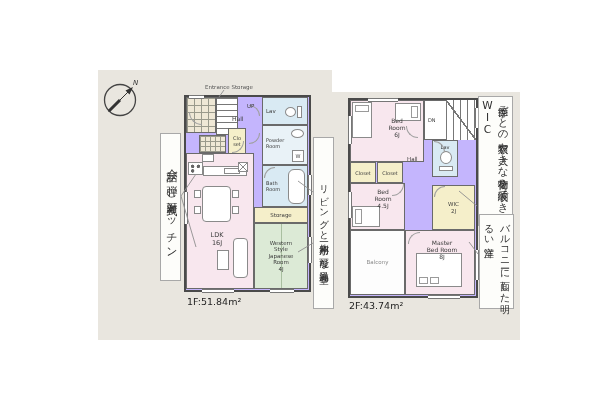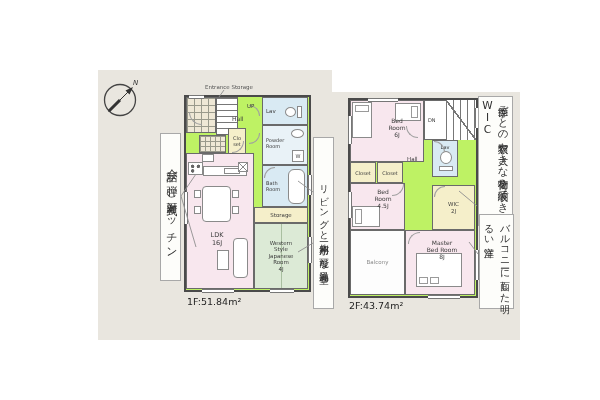--- a/index.html
+++ b/index.html
@@ -5,21 +5,21 @@
   * { box-sizing: border-box; margin: 0; padding: 0; }
   html,body { background:#fff; }
   body { font-family: "DejaVu Sans", sans-serif; }
   #stage { position:relative; width:600px; height:400px; background:#fff; outline:1px solid #ddd; overflow:hidden; }
 
   
   #panel { position:absolute; left:98px; top:70px; width:422px; height:270px; background:var(--panel-bg,#e9e6df); }
   #panel-notch { position:absolute; left:332px; top:70px; width:188px; height:22px; background:#fff; }
 
   
-  .plan { position:absolute; background:#bef264; border:2.5px solid var(--wall,#4a4a4a); z-index:4; }
+  .plan { position:absolute; background:#c4b5fd; border:2.5px solid var(--wall,#4a4a4a); z-index:4; }
   #f1 { left:184px; top:95px;  width:127px; height:197px; }
   #f2 { left:348px; top:98px;  width:130px; height:200px; }
 
   .room { position:absolute; border:1px solid #6a6a6a; display:flex; align-items:center; justify-content:center; }
   .pink   { background:var(--room-pink,#f8e7ee); }
   .yellow { background:var(--room-yellow,#f5efca); }
   .green  { background:var(--room-green,#dcead6); }
   .blue   { background:var(--room-blue,#d9eaf3); }
   .bluelight { background:var(--room-blue-light,#e9f2f7); }
 

